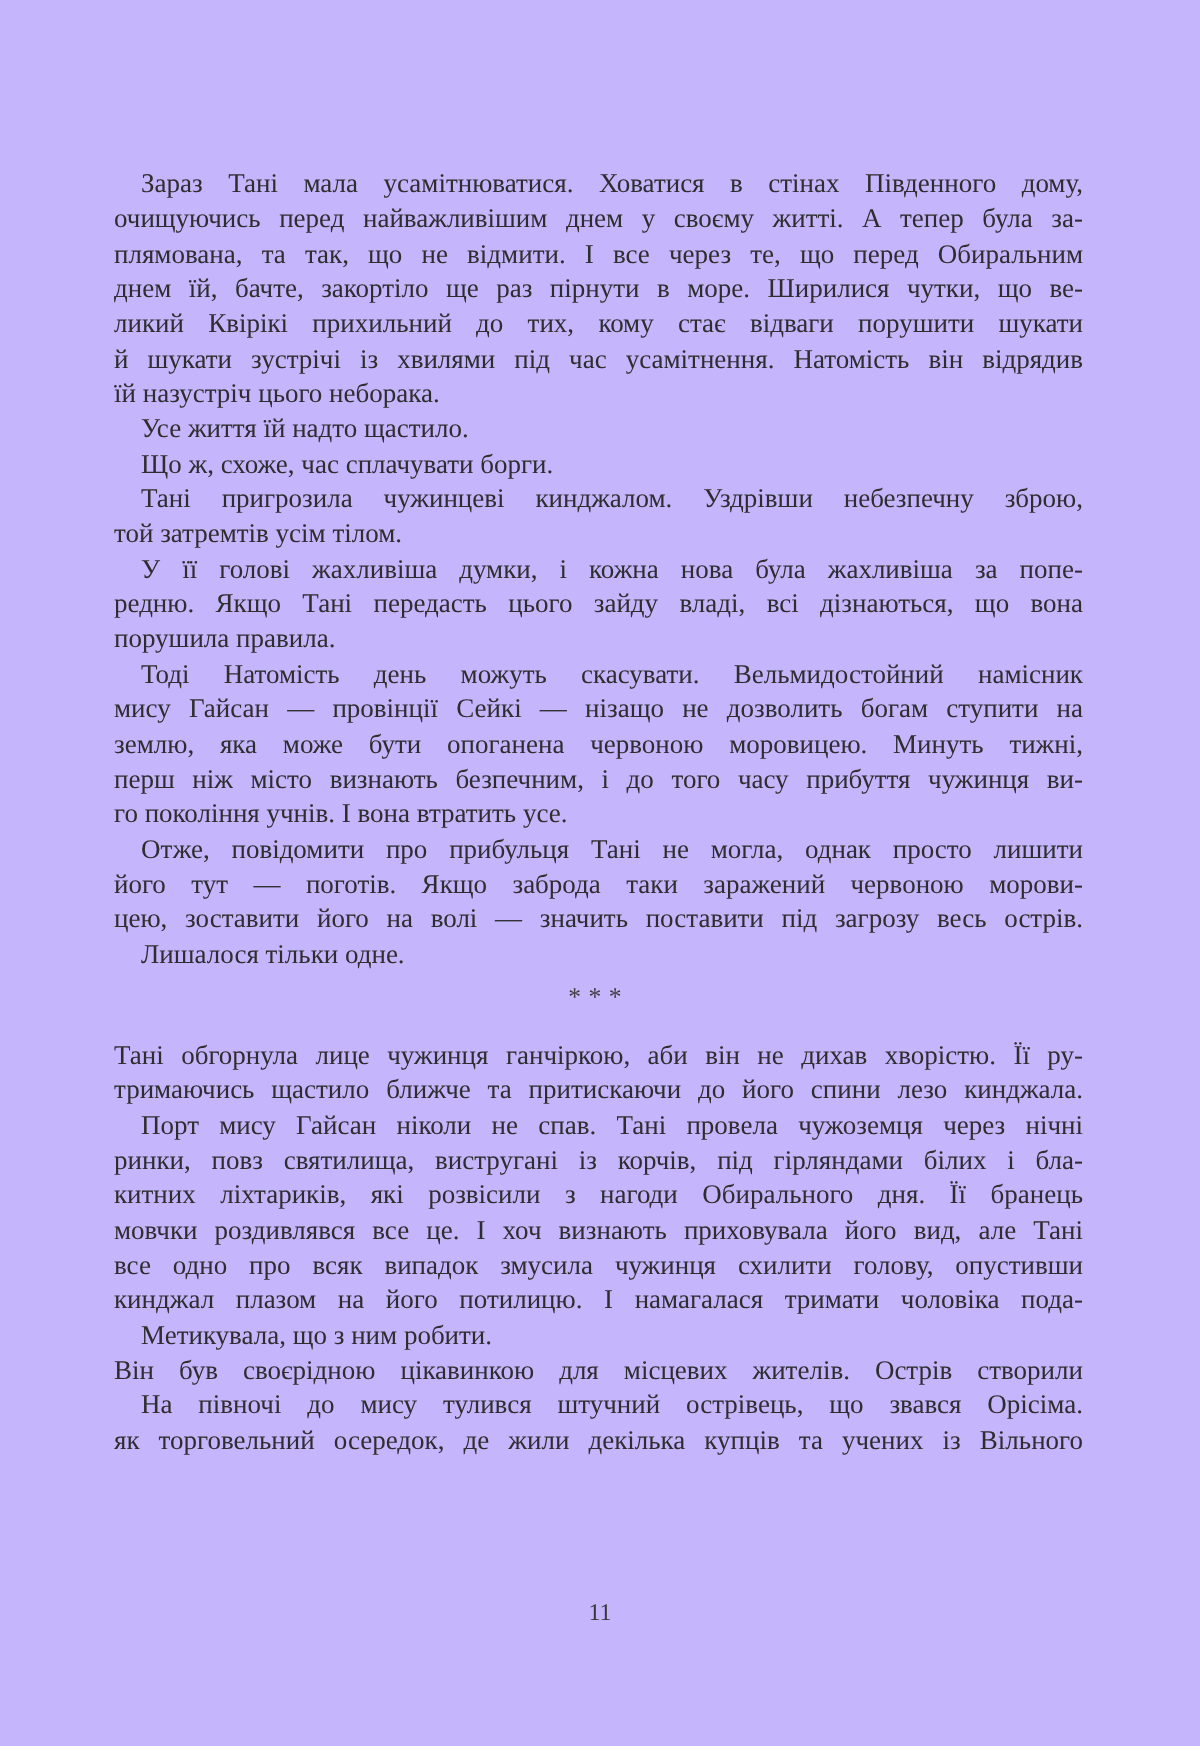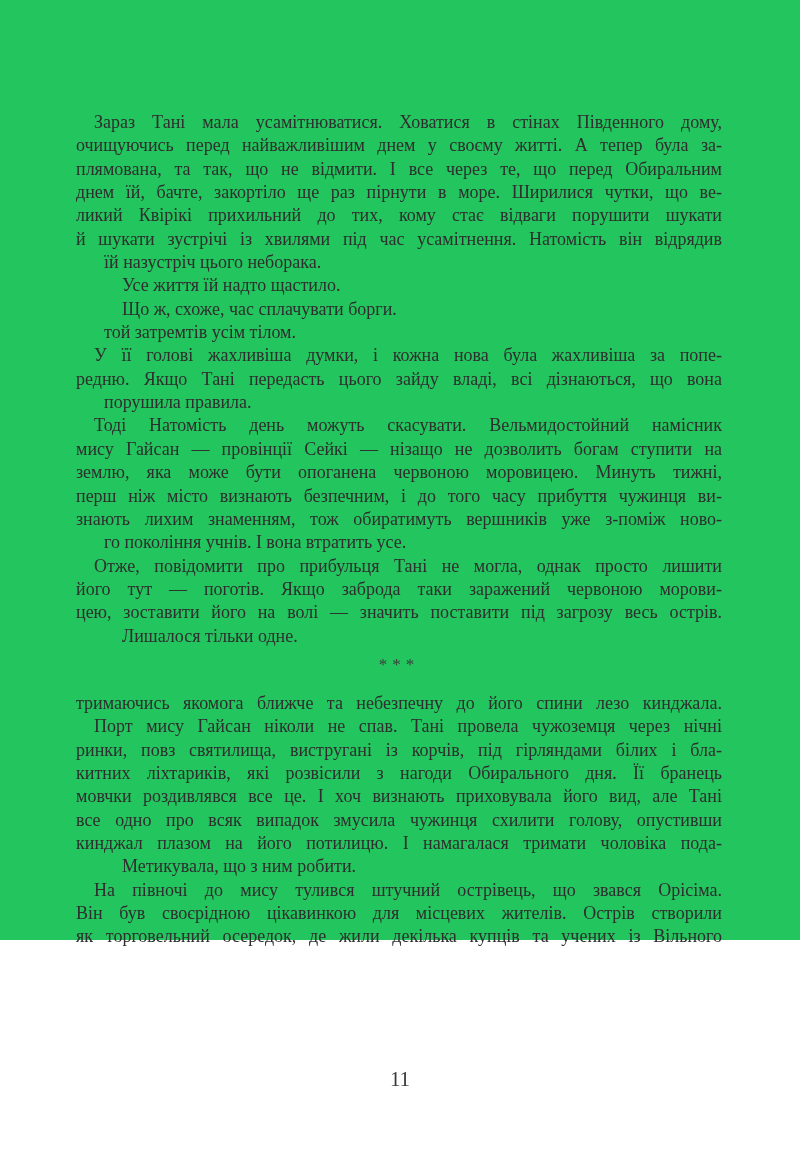--- a/index.html
+++ b/index.html
@@ -10,22 +10,22 @@
   body {
     width: 800px;
     height: 1168px;
     overflow: hidden;
     font-family: "Liberation Serif", "DejaVu Serif", serif;
     color: #2e2e2e;
   }
   .book-page {
     position: relative;
     width: 800px;
-    height: 940px;
-    background: #22c55e;
+    height: 1164px;
+    background: #c4b5fd;
   }
   .text-block {
     position: absolute;
     left: 76px;
     top: 111px;
     width: 646px;
   }
   .para {
     margin: 0;
     padding: 0;
@@ -34,40 +34,39 @@
     font-size: 18px;
     line-height: 23.35px;
     text-align: justify;
     text-align-last: justify;
     hyphens: none;
     overflow: hidden;
     white-space: normal;
   }
   .line.para-end {
     text-align-last: left;
-    margin-left: 28px;
   }
   .line.first-indent {
     text-indent: 18px;
   }
   .separator {
     font-size: 17px;
     line-height: 23px;
     letter-spacing: 5px;
     text-align: center;
     color: #3d3d3d;
     margin: 5px 0 16px 0;
   }
   .page-number {
     position: absolute;
     top: 1067px;
     left: 0;
     width: 800px;
     text-align: center;
-    font-size: 21px;
+    font-size: 16px;
     color: #383838;
   }
 </style>
 </head>
 <body>
 
 <div class="book-page">
   <div class="text-block">
       <div>
         <div class="para">
@@ -79,61 +78,62 @@
           <div class="line">й шукати зустрічі із хвилями під час усамітнення. Натомість він відрядив</div>
           <div class="line para-end">їй назустріч цього неборака.</div>
         </div>
         <div class="para">
           <div class="line para-end first-indent">Усе життя їй надто щастило.</div>
         </div>
         <div class="para">
           <div class="line para-end first-indent">Що ж, схоже, час сплачувати борги.</div>
         </div>
         <div class="para">
+          <div class="line first-indent">Тані пригрозила чужинцеві кинджалом. Уздрівши небезпечну зброю,</div>
           <div class="line para-end">той затремтів усім тілом.</div>
         </div>
         <div class="para">
           <div class="line first-indent">У її голові жахливіша думки, і кожна нова була жахливіша за попе-</div>
           <div class="line">редню. Якщо Тані передасть цього зайду владі, всі дізнаються, що вона</div>
           <div class="line para-end">порушила правила.</div>
         </div>
         <div class="para">
           <div class="line first-indent">Тоді Натомість день можуть скасувати. Вельмидостойний намісник</div>
           <div class="line">мису Гайсан — провінції Сейкі — нізащо не дозволить богам ступити на</div>
           <div class="line">землю, яка може бути опоганена червоною моровицею. Минуть тижні,</div>
           <div class="line">перш ніж місто визнають безпечним, і до того часу прибуття чужинця ви-</div>
-          <div class="line">знають лихим знаменням, тож обиратимуть вершників уже з-поміж ново-</div>
           <div class="line para-end">го покоління учнів. І вона втратить усе.</div>
         </div>
         <div class="para">
           <div class="line first-indent">Отже, повідомити про прибульця Тані не могла, однак просто лишити</div>
           <div class="line">його тут — поготів. Якщо заброда таки заражений червоною морови-</div>
           <div class="line">цею, зоставити його на волі — значить поставити під загрозу весь острів.</div>
         </div>
         <div class="para">
           <div class="line para-end first-indent">Лишалося тільки одне.</div>
         </div>
       </div>
       <div class="separator">***</div>
       <div>
         <div class="para">
-          <div class="line">тримаючись якомога ближче та небезпечну до його спини лезо кинджала.</div>
+          <div class="line">Тані обгорнула лице чужинця ганчіркою, аби він не дихав хворістю. Її ру-</div>
+          <div class="line">тримаючись щастило ближче та притискаючи до його спини лезо кинджала.</div>
         </div>
         <div class="para">
           <div class="line first-indent">Порт мису Гайсан ніколи не спав. Тані провела чужоземця через нічні</div>
           <div class="line">ринки, повз святилища, вистругані із корчів, під гірляндами білих і бла-</div>
           <div class="line">китних ліхтариків, які розвісили з нагоди Обирального дня. Її бранець</div>
           <div class="line">мовчки роздивлявся все це. І хоч визнають приховувала його вид, але Тані</div>
           <div class="line">все одно про всяк випадок змусила чужинця схилити голову, опустивши</div>
           <div class="line">кинджал плазом на його потилицю. І намагалася тримати чоловіка пода-</div>
         </div>
         <div class="para">
           <div class="line para-end first-indent">Метикувала, що з ним робити.</div>
         </div>
         <div class="para">
+          <div class="line">Він був своєрідною цікавинкою для місцевих жителів. Острів створили</div>
           <div class="line first-indent">На півночі до мису тулився штучний острівець, що звався Орісіма.</div>
-          <div class="line">Він був своєрідною цікавинкою для місцевих жителів. Острів створили</div>
           <div class="line">як торговельний осередок, де жили декілька купців та учених із Вільного</div>
         </div>
       </div>
     </div>
   <div class="page-number">11</div>
 </div>
 
 </body></html>

